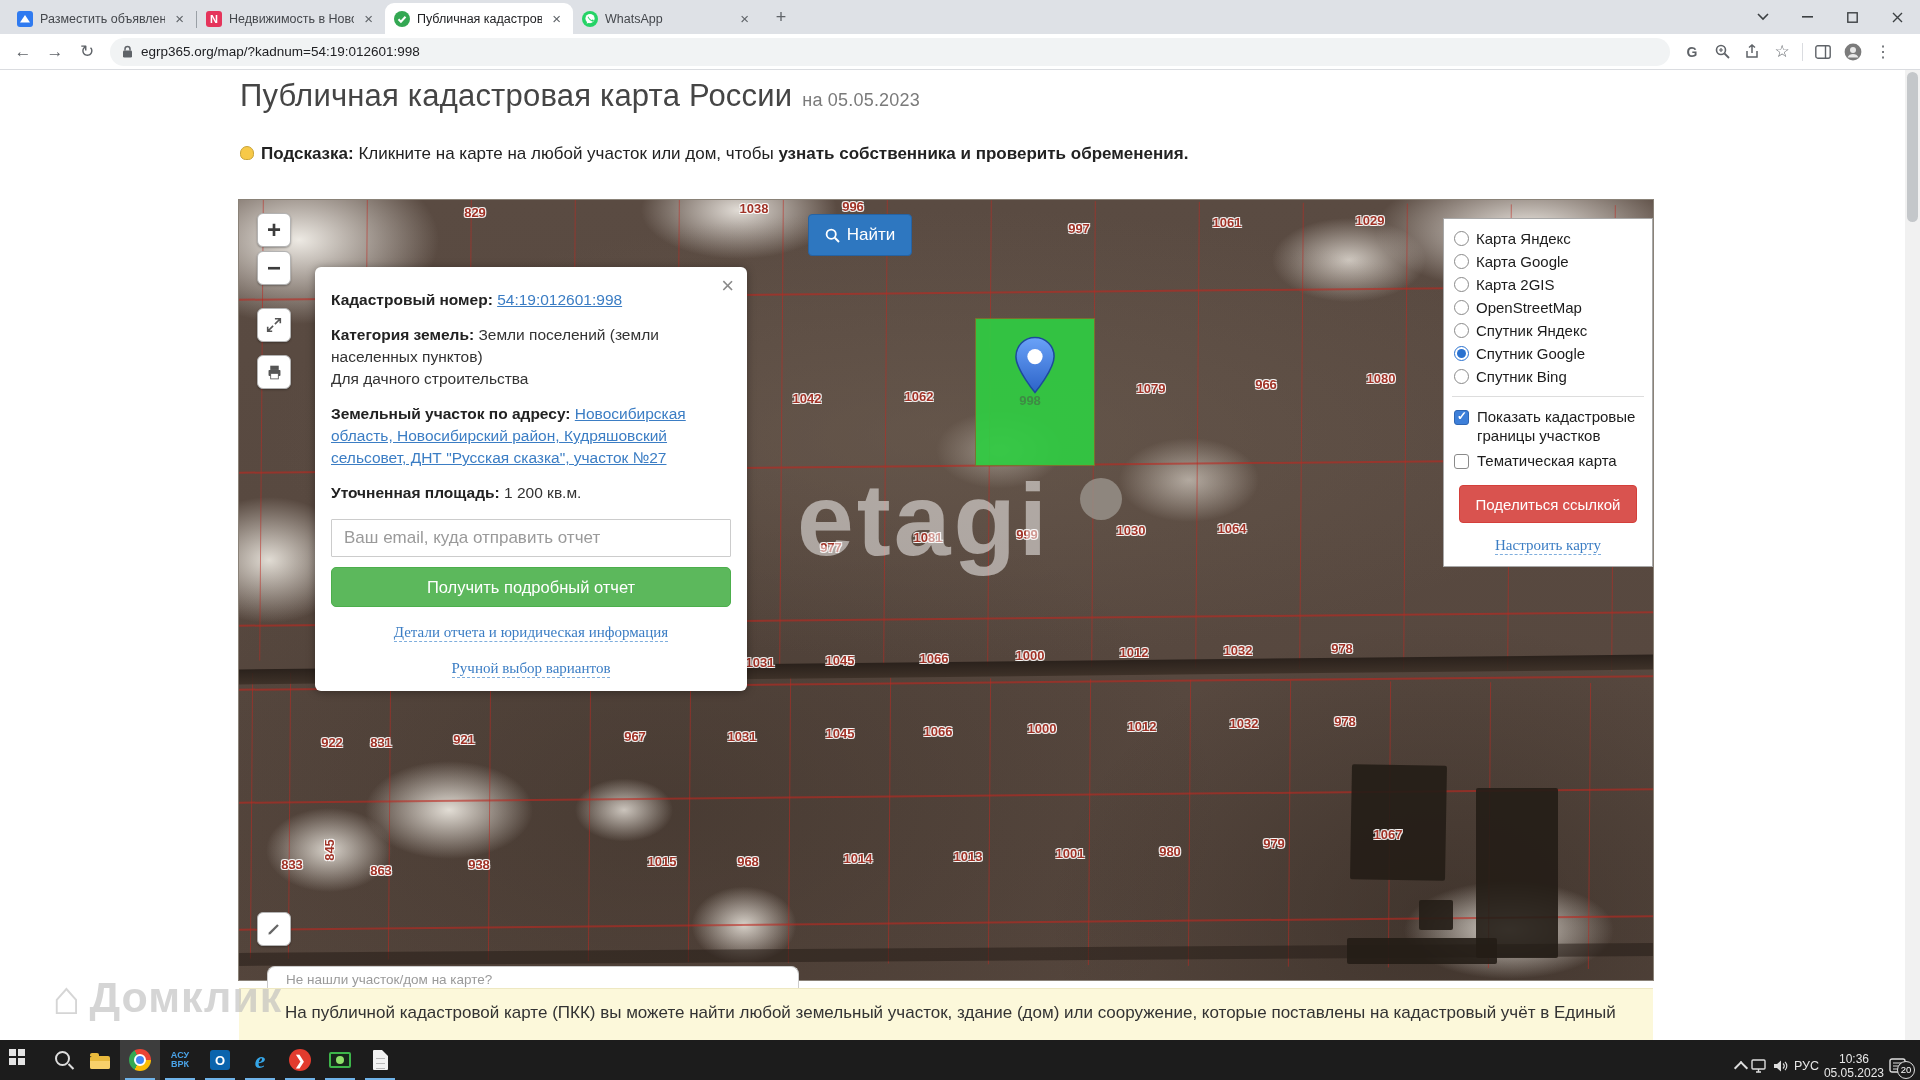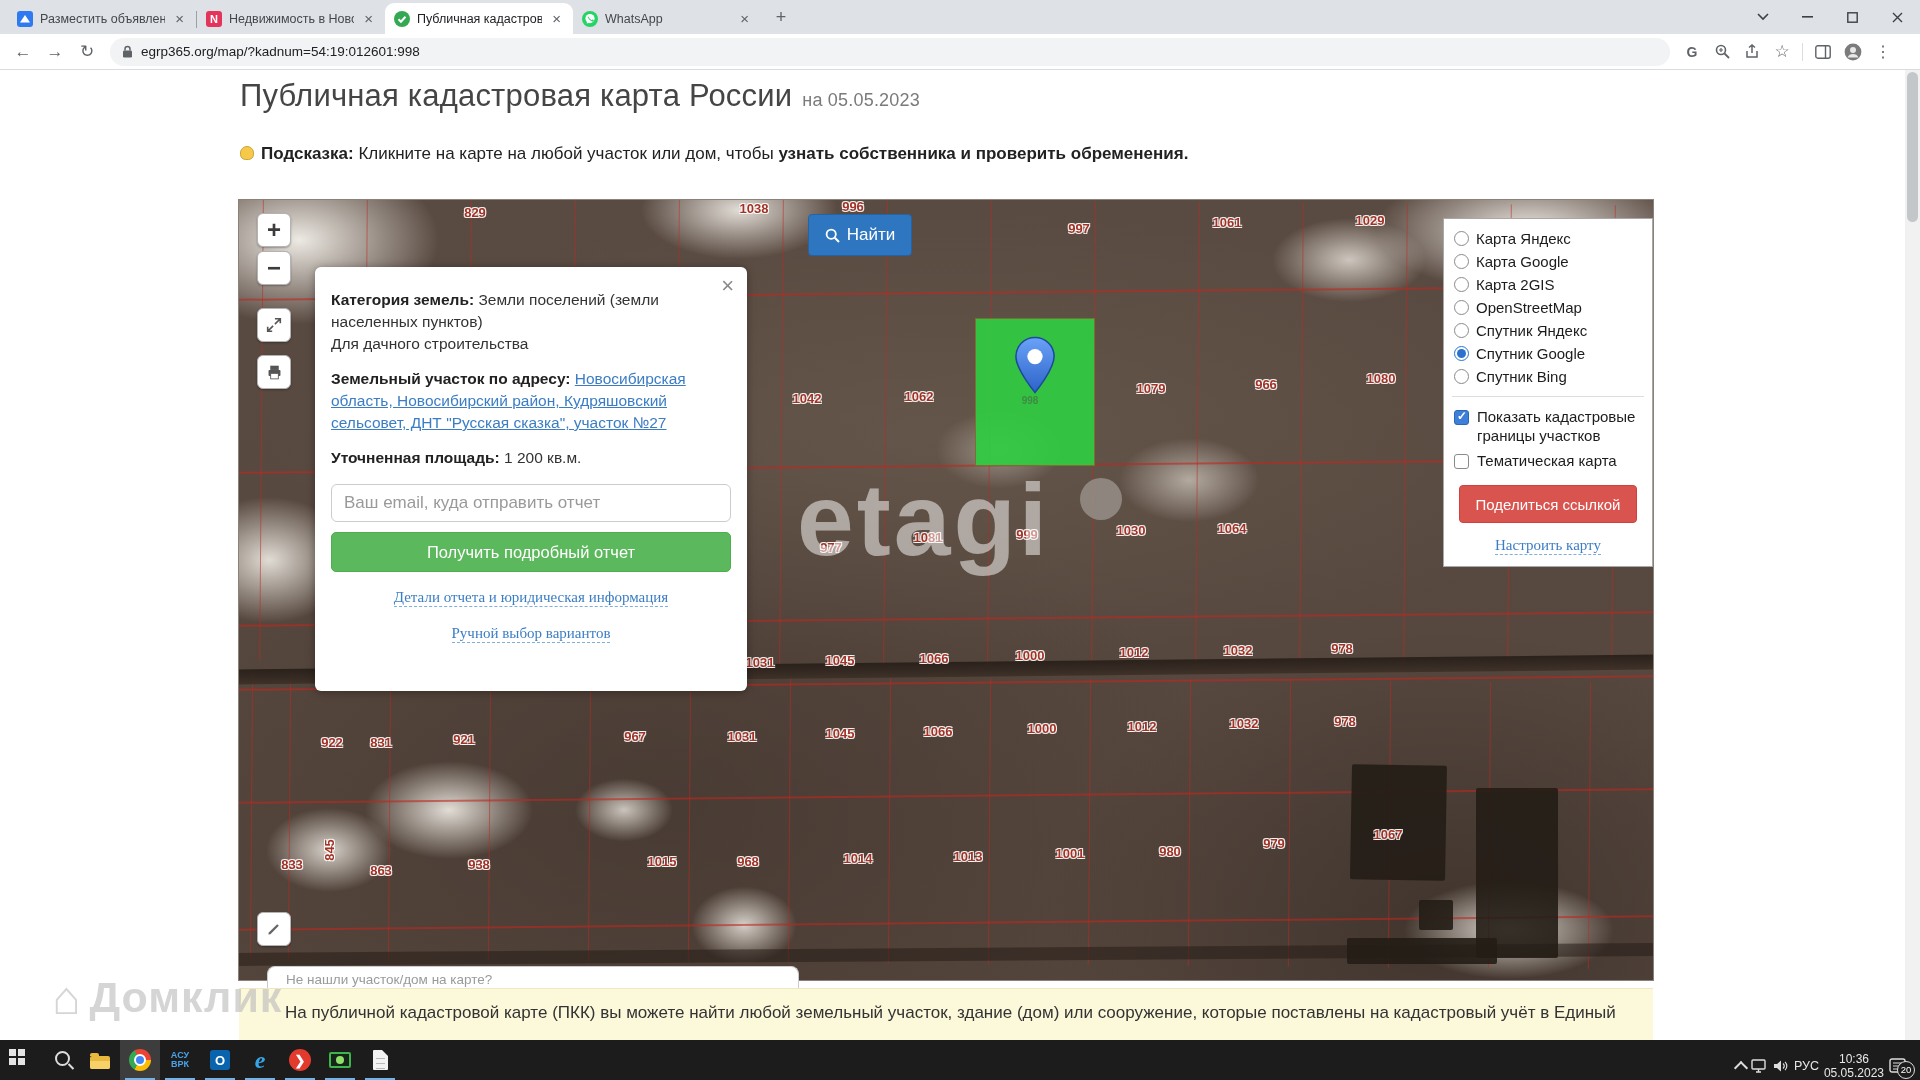--- a/index.html
+++ b/index.html
@@ -56,36 +56,36 @@
   .gridv1,.gridv2{position:absolute;left:-12px;right:-12px;z-index:2;transform:rotate(.45deg);}
   .gridv1{top:0;height:466px;background:repeating-linear-gradient(90deg, rgba(190,40,32,.55) 0 1px, transparent 1px 104px);background-position:34px 0;}
   .gridv2{top:478px;height:286px;background:repeating-linear-gradient(90deg, rgba(190,40,32,.55) 0 1px, transparent 1px 100px);background-position:62px 0;}
   .hl{position:absolute;left:-12px;right:-12px;height:1.5px;background:rgba(190,40,32,.6);z-index:2;transform:rotate(-.55deg);}
   .road{position:absolute;left:-12px;right:-12px;top:462px;height:15px;background:linear-gradient(rgba(35,27,22,.85),rgba(58,46,37,.85));z-index:2;transform:rotate(-.6deg);}
   .road2{position:absolute;left:-12px;right:-12px;top:748px;height:13px;background:rgba(38,30,24,.55);z-index:2;transform:rotate(-.4deg);}
   .bld{position:absolute;background:#241d16;opacity:.9;z-index:2;border-radius:2px;}
   .graycirc{position:absolute;left:841px;top:278px;width:42px;height:42px;border-radius:50%;background:#9a948c;opacity:.8;z-index:2;}
   .greenlot{position:absolute;left:736px;top:118px;width:120px;height:148px;background:rgba(48,204,66,.92);box-shadow:inset 0 0 0 1px rgba(180,45,32,.55);z-index:3;}
   .marker{position:absolute;left:773px;top:136px;z-index:6;}
-  .p998{position:absolute;left:791px;top:200px;transform:translate(-50%,-50%);font-size:10px;font-weight:bold;color:rgba(70,100,70,.9);opacity:.65;z-index:4;}
+  .p998{position:absolute;left:791px;top:200px;transform:translate(-50%,-50%);font-size:13px;font-weight:bold;color:rgba(70,100,70,.9);opacity:.65;z-index:4;}
   .parcel{position:absolute;transform:translate(-50%,-50%);font-size:13px;font-weight:bold;color:#a03226;white-space:nowrap;z-index:5;text-shadow:-1px -1px 0 rgba(255,255,255,.85),1px -1px 0 rgba(255,255,255,.85),-1px 1px 0 rgba(255,255,255,.85),1px 1px 0 rgba(255,255,255,.85);}
   .parcel.rot{transform:translate(-50%,-50%) rotate(-90deg);}
   .etagi{position:absolute;left:558px;top:262px;font-size:102px;font-weight:bold;color:rgba(255,255,255,.5);letter-spacing:3px;z-index:7;}
 
   .mapbtn{position:absolute;width:34px;height:34px;background:#fff;border:1px solid #b3b3b3;border-radius:6px;display:flex;align-items:center;justify-content:center;font-size:24px;color:#3c3c3c;box-shadow:0 1px 2px rgba(0,0,0,.3);z-index:18;box-sizing:border-box;font-weight:bold;}
   .srchin{position:absolute;left:73px;top:14px;width:492px;height:42px;background:#fff;border:1px solid #c9c9c9;border-radius:4px;box-sizing:border-box;padding:0 14px;font-size:17.5px;color:#333;z-index:18;font-family:"Liberation Sans",sans-serif;}
   .srchin::placeholder{color:#9a9a9a;}
   .srchbtn{position:absolute;left:569px;top:14px;width:104px;height:42px;background:#2e77c0;border:1px solid #2663a3;border-radius:4px;color:#fff;font-size:17px;display:flex;align-items:center;justify-content:center;gap:7px;z-index:18;box-sizing:border-box;}
 
   .popup{position:absolute;left:76px;top:67px;width:432px;height:424px;background:#fff;border-radius:6px;box-shadow:0 1px 8px rgba(0,0,0,.35);z-index:20;box-sizing:border-box;padding:22px 16px 0;font-size:15.5px;color:#333;line-height:1.42;}
   .popx{position:absolute;right:13px;top:8px;font-size:22px;color:#8a8a8a;line-height:1;}
   .popup p{margin:0 0 13px;}
   .popup b{color:#222;}
   .blink{color:#3b7dc4;text-decoration:underline;}
-  .emailin{width:100%;height:38px;border:1px solid #ccc;border-radius:6px;box-sizing:border-box;padding:0 12px;font-size:17px;color:#333;margin:2px 0 10px;font-family:"Liberation Sans",sans-serif;}
+  .emailin{width:100%;height:38px;border:1px solid #ccc;border-radius:1px;box-sizing:border-box;padding:0 12px;font-size:17px;color:#333;margin:2px 0 10px;font-family:"Liberation Sans",sans-serif;}
   .emailin::placeholder{color:#9a9a9a;}
   .greenbtn{width:100%;height:40px;background:#5cb85c;border:1px solid #4cae4c;border-radius:5px;color:#fff;font-size:16.5px;margin-bottom:14px;}
   .cen{text-align:center;margin-bottom:14px;}
   .dashlink{color:#3b7dc4;font-size:15px;border-bottom:1px dashed #7faedd;padding-bottom:1px;font-family:Liberation Serif, serif;}
 
   .layerpanel{position:absolute;left:1204px;top:18px;width:210px;background:#fff;border:1px solid #a8a8a8;z-index:18;box-sizing:border-box;padding:8px 0 12px;font-size:15px;color:#1c1c1c;}
   .layer-row{display:flex;align-items:center;gap:7px;padding:3px 0 3px 10px;cursor:default;}
   .radio{width:15px;height:15px;border:1.5px solid #8a8a8a;border-radius:50%;box-sizing:border-box;background:#fff;flex:none;position:relative;}
   .radio.checked{border-color:#2a72d0;}
   .radio.checked::after{content:"";position:absolute;inset:2px;border-radius:50%;background:#2a72d0;}
@@ -350,20 +350,21 @@
       <button class="srchbtn">
           <svg width="15" height="15" viewBox="0 0 15 15">
             <circle cx="6.2" cy="6.2" r="4.6" fill="none" stroke="#fff" stroke-width="1.8"></circle>
             <path d="M9.8 9.8L14 14" stroke="#fff" stroke-width="2"></path>
           </svg>
           <span>Найти</span>
         </button>
 
       <div class="popup">
         <div class="popx">×</div>
+        <p><b>Кадастровый номер:</b> <a class="blink">54:19:012601:998</a></p>
         <p><b>Категория земель:</b> <span>Земли поселений (земли населенных пунктов)</span><br><span>Для дачного строительства</span></p>
         <p><b>Земельный участок по адресу:</b> <a class="blink">Новосибирская область, Новосибирский район, Кудряшовский сельсовет, ДНТ "Русская сказка", участок №27</a></p>
         <p><b>Уточненная площадь:</b> <span>1 200 кв.м.</span></p>
         <input class="emailin" placeholder="Ваш email, куда отправить отчет" style="">
         <button class="greenbtn">Получить подробный отчет</button>
         <div class="cen"><a class="dashlink">Детали отчета и юридическая информация</a></div>
         <div class="cen"><a class="dashlink">Ручной выбор вариантов</a></div>
       </div>
 
       <div class="layerpanel">

